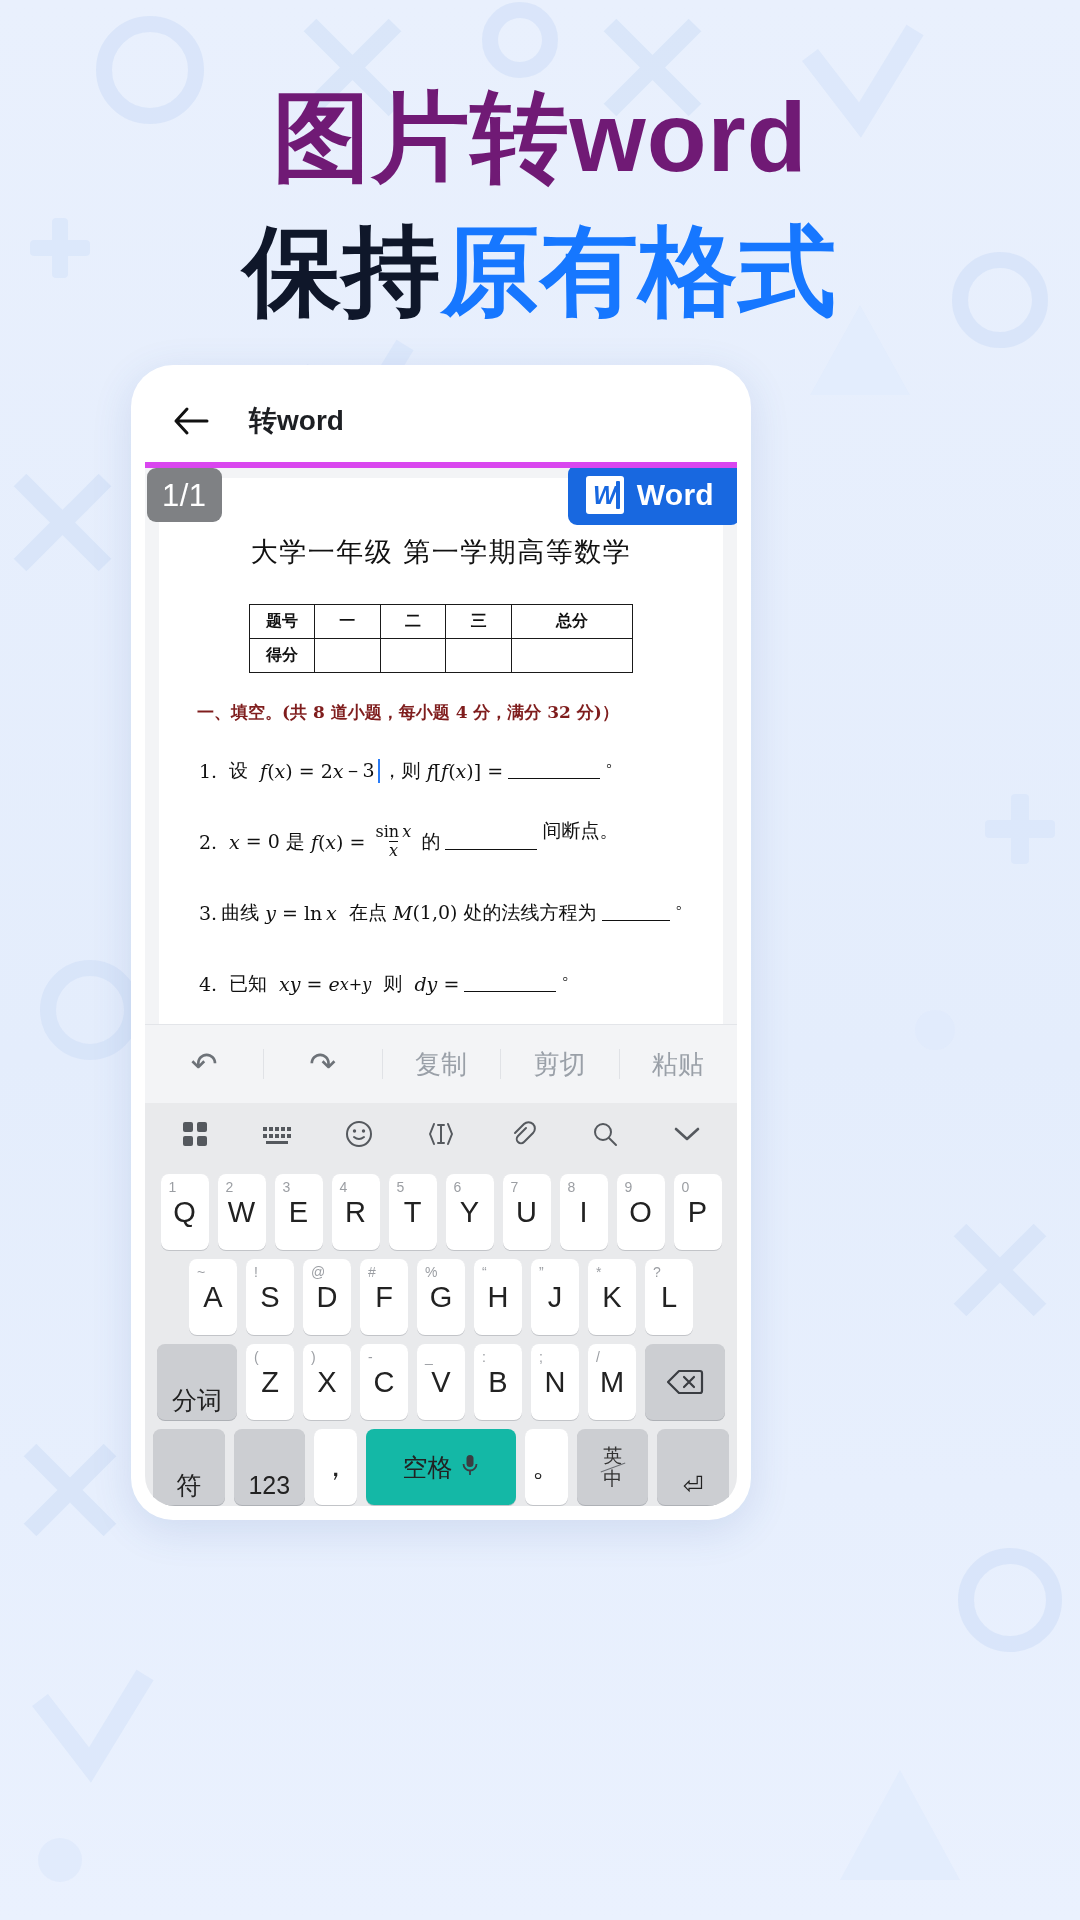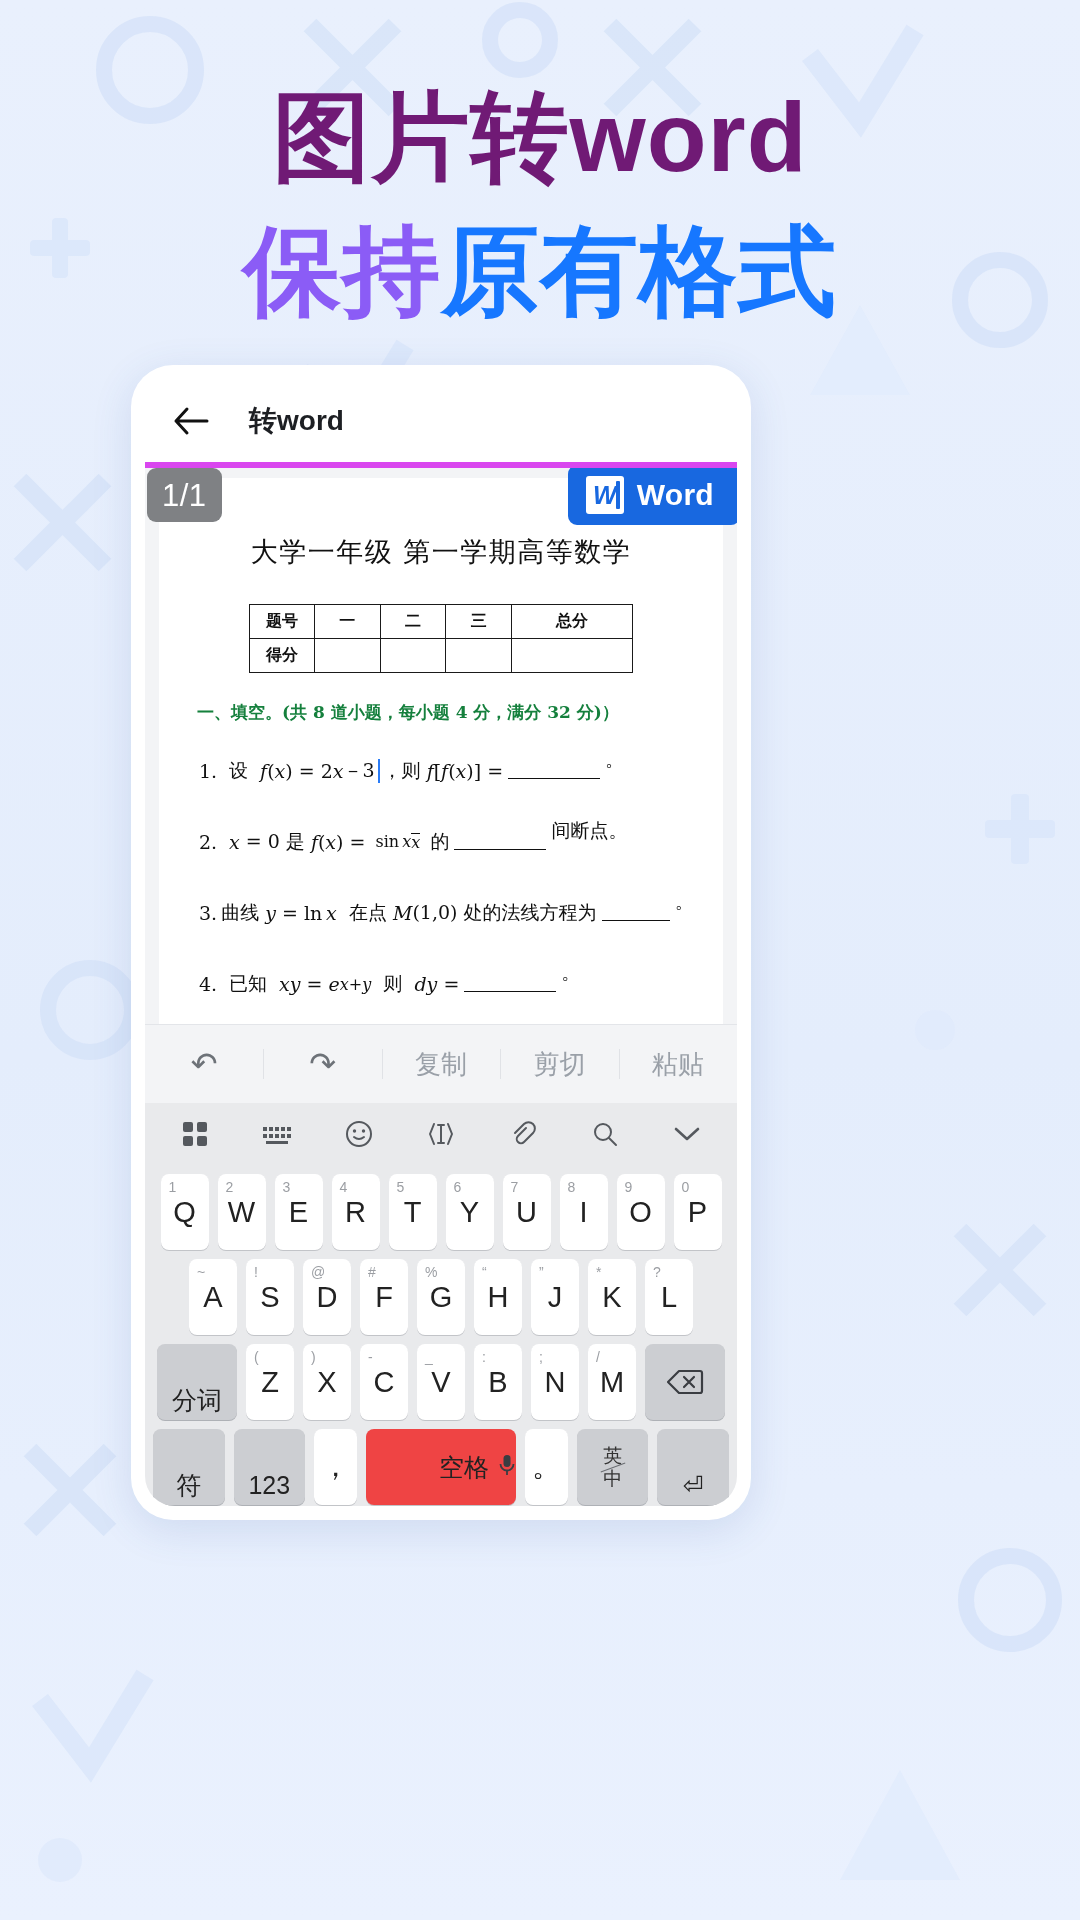--- a/index.html
+++ b/index.html
@@ -14,21 +14,21 @@
 
   
   .headline{
     position:relative;z-index:2;text-align:center;
     padding-top:78px;
     font-weight:bold;letter-spacing:1px;
     line-height:1.22;
   }
   .headline .l1{font-size:98px;color:#701a75;display:block;}
   .headline .l2{font-size:98px;display:block;margin-top:14px;}
-  .headline .dark{color:#8b5cf6;}
+  .headline .dark{color:#0f172a;}
   .headline .blue{color:#1677ff;}
 
   
   .phone{
     position:absolute;left:131px;top:365px;width:620px;height:1155px;
     background:#ffffff;border-radius:42px;z-index:3;
     box-shadow:0 10px 40px rgba(60,90,160,.14);
     overflow:hidden;
   }
   .phone-inner{
@@ -84,32 +84,32 @@
   }
   .exam-table td{
     border:1.6px solid #1a1a1a;height:31px;text-align:center;
     font-size:16px;color:#111;font-weight:bold;
   }
   .exam-table td.lbl{width:62px;}
   .exam-table tr.r2 td{font-weight:bold;}
 
   .sec-head{
     font-family:"DejaVu Serif","Liberation Serif",serif;
-    font-size:17px;color:#15803d;margin:28px 0 0 38px;font-weight:bold;
+    font-size:17px;color:#7f1d1d;margin:28px 0 0 38px;font-weight:bold;
   }
   .q{
     font-family:"DejaVu Serif","Liberation Serif",serif;
     font-size:19px;color:#111;margin:23px 0 0 40px;display:flex;align-items:center;
     white-space:pre;
   }
   .q .num{width:30px;display:inline-block;}
   .it{font-style:italic;}
   .blank{display:inline-block;border-bottom:1.4px solid #111;width:92px;height:14px;margin:0 5px;}
   .caret{display:inline-block;width:2px;height:24px;background:#2a7cf7;margin:0 3px;vertical-align:-5px;}
-  .frac{display:inline-flex;flex-direction:row;align-items:center;vertical-align:middle;margin:0 4px;line-height:1.05;font-size:16px;}
+  .frac{display:inline-flex;flex-direction:column;align-items:center;vertical-align:middle;margin:0 4px;line-height:1.05;font-size:16px;}
   .frac .den{border-top:1.3px solid #111;padding-top:1px;}
   .sup{font-size:16px;vertical-align:super;}
 
   
   .edit-toolbar{
     flex:0 0 78px;background:#f3f4f6;display:flex;align-items:center;
     border-top:1px solid #e3e5e9;
   }
   .et-item{
     flex:1;text-align:center;font-size:26px;color:#9aa0a8;
@@ -131,21 +131,21 @@
   .kb-row{display:flex;justify-content:center;gap:9px;margin-top:9px;padding:0 8px;}
   .key{
     background:#fff;border-radius:8px;width:48px;height:76px;
     display:flex;flex-direction:column;align-items:center;justify-content:center;
     box-shadow:0 1px 0 #c2c4c8;position:relative;cursor:pointer;
   }
   .key .alt{position:absolute;top:5px;left:8px;font-size:14px;color:#9b9ea3;}
   .key .main{font-size:29px;color:#222;font-weight:400;}
   .key.wide{width:80px;background:#ccced2;box-shadow:0 1px 0 #aeb1b6;}
   .key.wide .main{font-size:25px;margin-top:36px;}
-  .key.space{width:168px;background:#ef4444;justify-content:flex-end;}
+  .key.space{width:168px;background:#14b8a6;}
   .key.space .main{font-size:25px;}
   .key .stack{display:flex;flex-direction:column;align-items:center;font-size:19px;line-height:1.05;color:#333;}
   .key .stack .divider{width:26px;height:1px;background:#6a6d72;transform:rotate(-20deg);margin:1px 0;}
   .kb-row.r4 .key{height:76px;}
 </style>
 </head>
 <body>
 
 <div id="bg-deco">
   <svg viewBox="0 0 1080 1920" preserveAspectRatio="none" xmlns="http://www.w3.org/2000/svg">

